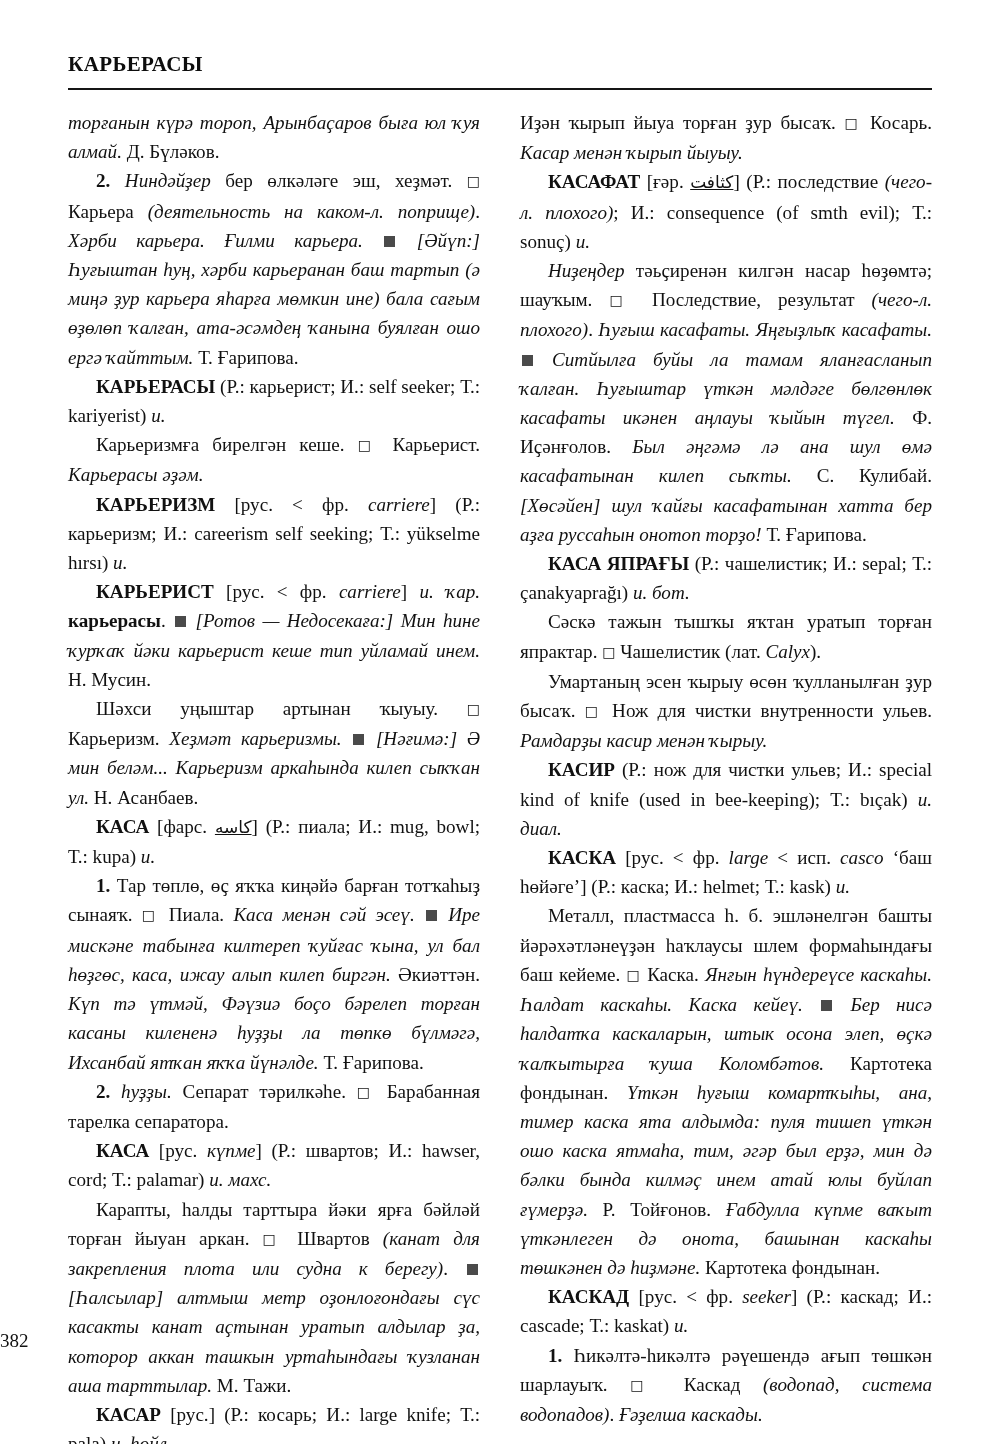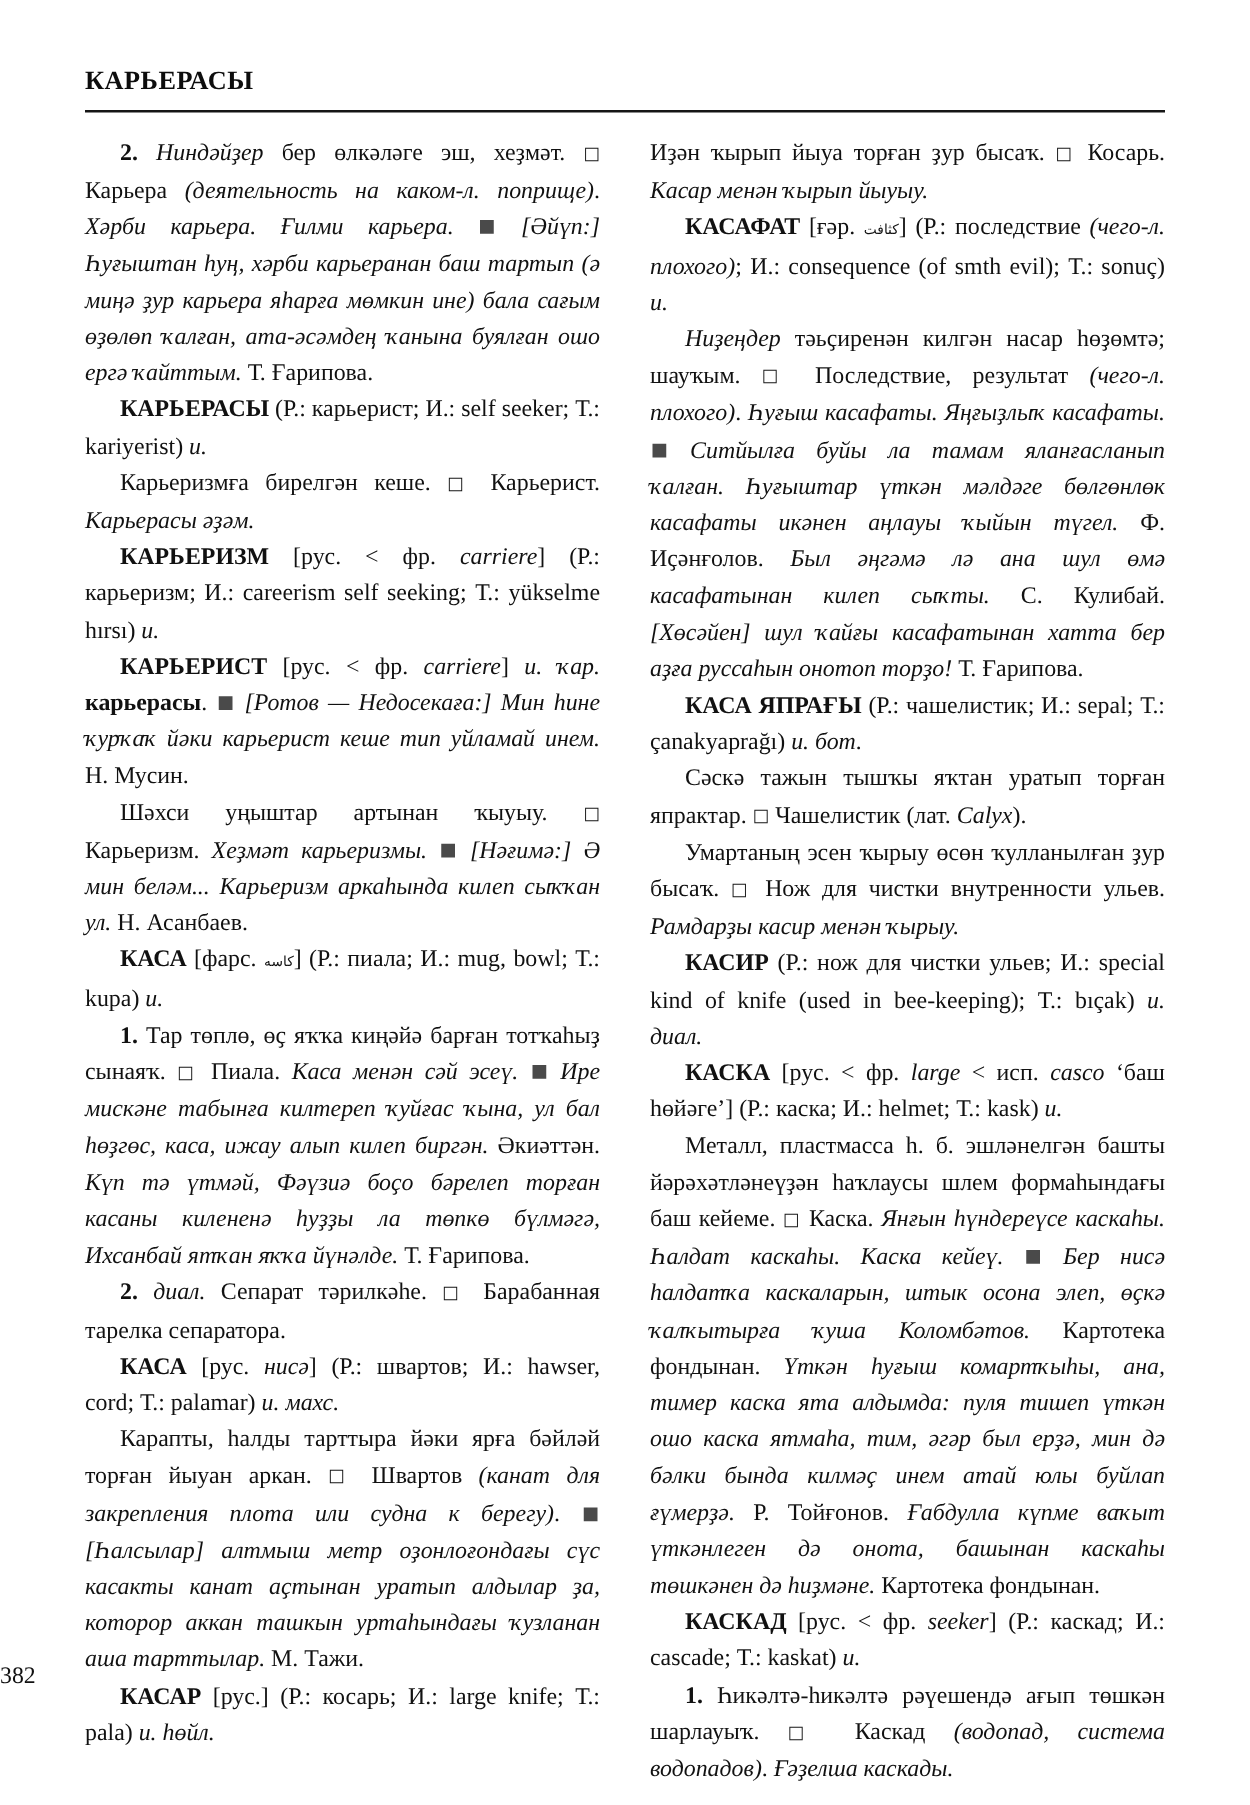--- a/index.html
+++ b/index.html
@@ -74,23 +74,24 @@
   .blk {
     display: inline-block;
     width: 11px;
     height: 11px;
     background: #4a4a4a;
     vertical-align: 0px;
     margin: 0 2px;
   }
   .ar {
     font-family: "DejaVu Sans", sans-serif;
-    font-size: 11px;
+    font-size: 17px;
     direction: rtl;
     unicode-bidi: isolate;
+    text-decoration: underline;
   }
   .folio {
     position: absolute;
     top: 1330px;
     left: 0;
     width: 1000px;
     text-align: left;
     font-size: 19px;
     color: #111111;
   }
@@ -99,30 +100,31 @@
 <body>
 
 <div class="page">
 
   <div class="running-head">КАРЬЕРАСЫ</div>
 
   <div class="head-rule"></div>
 
   <div class="columns">
     <div class="col" id="col-left">
+        <p class="cont"><span class="it">торғанын күрә тороп, Арынбаҫаров быға юл ҡуя алмай.</span> Д. Бүләков.</p>
         <p><span class="hw">2.</span> <span class="it">Ниндәйҙер</span> бер өлкәләге эш, хеҙмәт. <span class="sq">□</span> Карьера <span class="it">(деятельность на каком-л. поприще)</span>. <span class="it">Хәрби карьера. Ғилми карьера.</span> <span class="blk"></span> <span class="it">[Әйүп:] Һуғыштан һуң, хәрби карьеранан баш тартып (ә миңә ҙур карьера яһарға мөмкин ине) бала сағым өҙөлөп ҡалған, ата-әсәмдең ҡанына буялған ошо ергә ҡайттым.</span> Т. Ғарипова.</p>
         <p><span class="hw">КАРЬЕРАСЫ</span> (Р.: карьерист; И.: self seeker; Т.: kariyerist) <span class="it">и.</span></p>
         <p>Карьеризмға бирелгән кеше. <span class="sq">□</span> Карьерист. <span class="it">Карьерасы әҙәм.</span></p>
         <p><span class="hw">КАРЬЕРИЗМ</span> [рус. &lt; фр. <span class="it">carriere</span>] (Р.: карьеризм; И.: careerism self seeking; Т.: yükselme hırsı) <span class="it">и.</span></p>
         <p><span class="hw">КАРЬЕРИСТ</span> [рус. &lt; фр. <span class="it">carriere</span>] <span class="it">и. ҡар.</span> <span class="hw">карьерасы</span>. <span class="blk"></span> <span class="it">[Ротов — Недосекаға:] Мин һине ҡурҡаҡ йәки карьерист кеше тип уйламай инем.</span> Н. Мусин.</p>
         <p>Шәхси уңыштар артынан ҡыуыу. <span class="sq">□</span> Карьеризм. <span class="it">Хеҙмәт карьеризмы.</span> <span class="blk"></span> <span class="it">[Нәғимә:] Ә мин беләм... Карьеризм аркаһында килеп сыҡҡан ул.</span> Н. Асанбаев.</p>
         <p><span class="hw">КАСА</span> [фарс. <span class="ar">كاسه</span>] (Р.: пиала; И.: mug, bowl; Т.: kupa) <span class="it">и.</span></p>
         <p><span class="hw">1.</span> Тар төплө, өҫ яҡҡа киңәйә барған тотҡаһыҙ сынаяҡ. <span class="sq">□</span> Пиала. <span class="it">Каса менән сәй эсеү.</span> <span class="blk"></span> <span class="it">Ире мискәне табынға килтереп ҡуйғас ҡына, ул бал һөҙгөс, каса, ижау алып килеп биргән.</span> Әкиәттән. <span class="it">Күп тә үтмәй, Фәүзиә боҫо бәрелеп торған касаны килененә һуҙҙы ла төпкө бүлмәгә, Ихсанбай ятҡан яҡҡа йүнәлде.</span> Т. Ғарипова.</p>
-        <p><span class="hw">2.</span> <span class="it">диал.</span> Сепарат тәрилкәһе. <span class="sq">□</span> Барабанная тарелка сепаратора.</p>
-        <p><span class="hw">КАСА</span> [рус. <span class="it">нисә</span>] (Р.: швартов; И.: hawser, cord; Т.: palamar) <span class="it">и. махс.</span></p>
+        <p><span class="hw">2.</span> <span class="it">һуҙҙы.</span> Сепарат тәрилкәһе. <span class="sq">□</span> Барабанная тарелка сепаратора.</p>
+        <p><span class="hw">КАСА</span> [рус. <span class="it">күпме</span>] (Р.: швартов; И.: hawser, cord; Т.: palamar) <span class="it">и. махс.</span></p>
         <p>Карапты, һалды тарттыра йәки ярға бәйләй торған йыуан аркан. <span class="sq">□</span> Швартов <span class="it">(канат для закрепления плота или судна к берегу)</span>. <span class="blk"></span> <span class="it">[Һалсылар] алтмыш метр оҙонлоғондағы сүс касакты канат аҫтынан уратып алдылар ҙа, которор аккан ташкын уртаһындағы ҡузланан аша тарттылар.</span> М. Тажи.</p>
         <p><span class="hw">КАСАР</span> [рус.] (Р.: косарь; И.: large knife; Т.: pala) <span class="it">и. һөйл.</span></p>
       </div>
     <div class="col" id="col-right">
         <p class="cont">Иҙән ҡырып йыуа торған ҙур бысаҡ. <span class="sq">□</span> Косарь. <span class="it">Касар менән ҡырып йыуыу.</span></p>
         <p><span class="hw">КАСАФАТ</span> [ғәр. <span class="ar">كثافت</span>] (Р.: последствие <span class="it">(чего-л. плохого)</span>; И.: consequence (of smth evil); Т.: sonuç) <span class="it">и.</span></p>
         <p><span class="it">Ниҙеңдер</span> тәьҫиренән килгән насар һөҙөмтә; шауҡым. <span class="sq">□</span> Последствие, результат <span class="it">(чего-л. плохого)</span>. <span class="it">Һуғыш касафаты. Яңғыҙлыҡ касафаты.</span> <span class="blk"></span> <span class="it">Ситйылға буйы ла тамам яланғасланып ҡалған. Һуғыштар үткән мәлдәге бөлгөнлөк касафаты икәнен аңлауы ҡыйын түгел.</span> Ф. Иҫәнғолов. <span class="it">Был әңгәмә лә ана шул өмә касафатынан килеп сыҡты.</span> С. Кулибай. <span class="it">[Хөсәйен] шул ҡайғы касафатынан хатта бер аҙға руссаһын онотоп торҙо!</span> Т. Ғарипова.</p>
         <p><span class="hw">КАСА ЯПРАҒЫ</span> (Р.: чашелистик; И.: sepal; Т.: çanakyaprağı) <span class="it">и. бот.</span></p>
         <p>Сәскә тажын тышҡы яҡтан уратып торған япрактар. <span class="sq">□</span> Чашелистик (лат. <span class="it">Calyx</span>).</p>
         <p>Умартаның эсен ҡырыу өсөн ҡулланылған ҙур бысаҡ. <span class="sq">□</span> Нож для чистки внутренности ульев. <span class="it">Рамдарҙы касир менән ҡырыу.</span></p>

